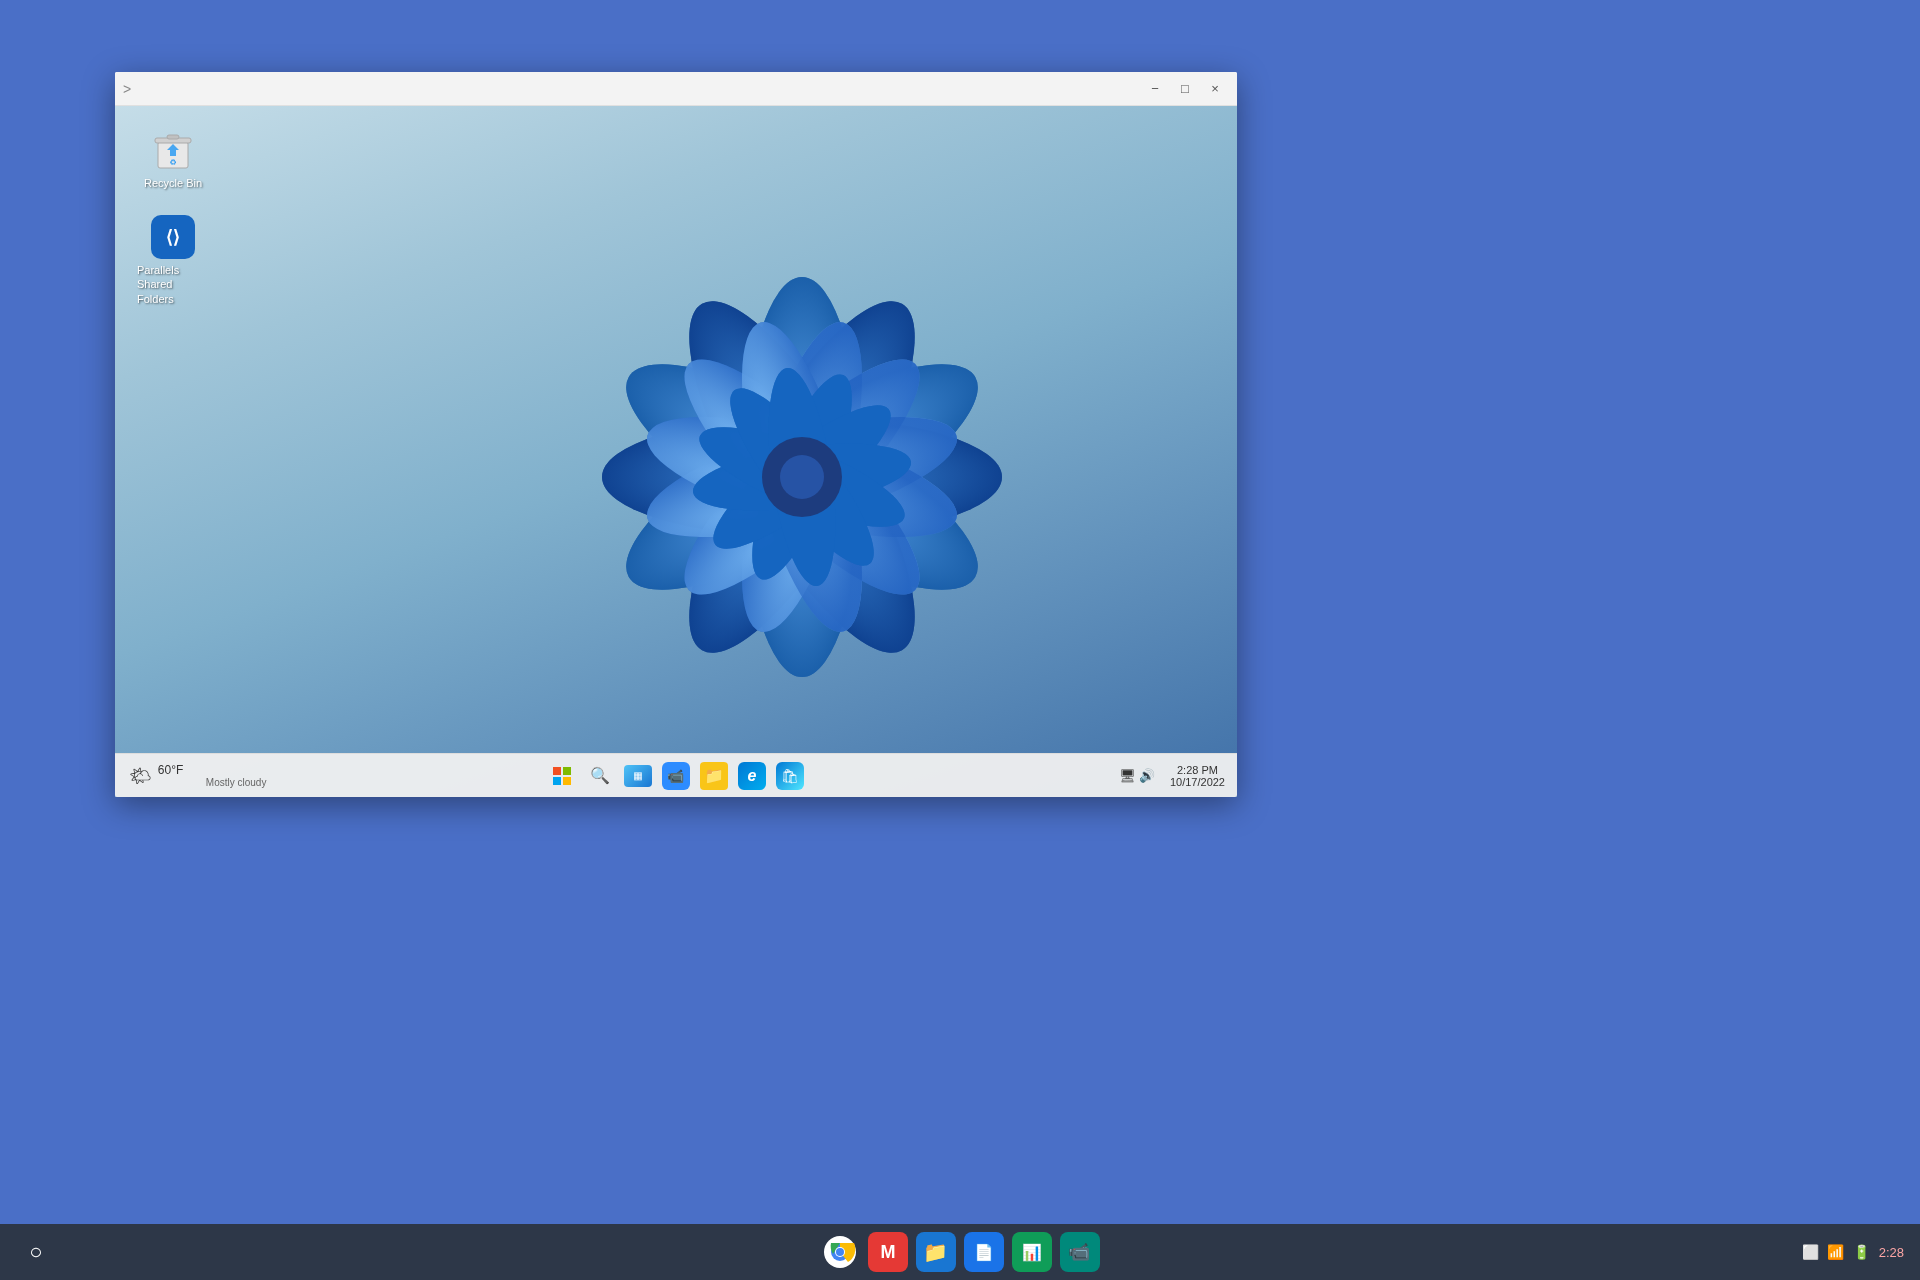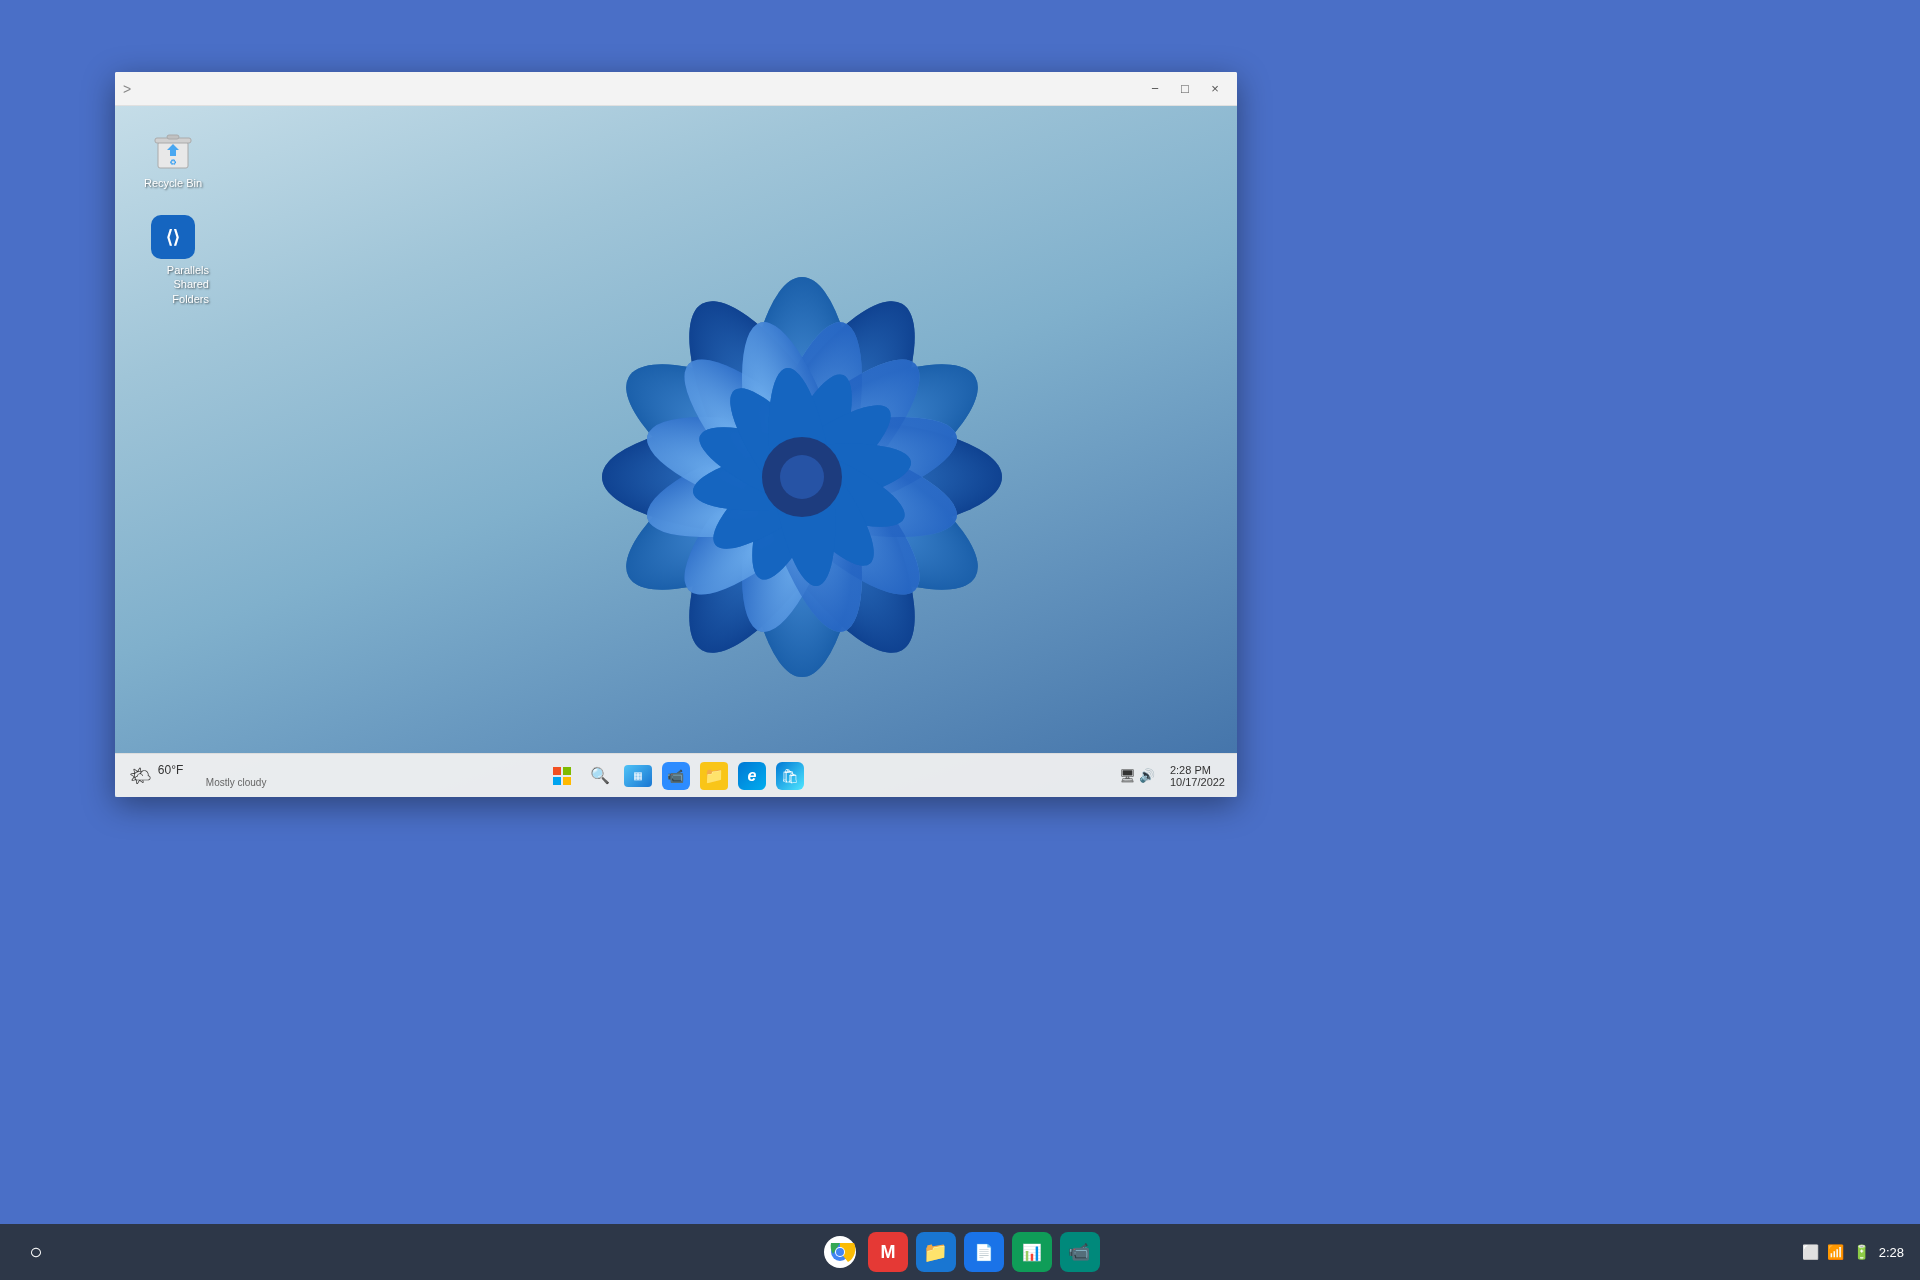--- a/index.html
+++ b/index.html
@@ -176,21 +176,21 @@
       width: 44px;
       height: 44px;
       display: flex;
       align-items: center;
       justify-content: center;
       font-size: 32px;
     }
     .desktop-icon-label {
       color: white;
       font-size: 11px;
-      text-align: right;
+      text-align: left;
       text-shadow: 1px 1px 2px rgba(0,0,0,0.6);
       line-height: 1.3;
       word-break: break-word;
     }
     .parallels-icon {
       width: 44px;
       height: 44px;
       background: #1565c0;
       border-radius: 10px;
       display: flex;
@@ -225,21 +225,21 @@
       width: 36px;
       height: 36px;
       display: flex;
       align-items: center;
       justify-content: center;
       cursor: pointer;
       border-radius: 4px;
     }
 
     .win11-time {
-      text-align: left;
+      text-align: center;
       font-size: 11px;
       color: #333;
       cursor: pointer;
       padding: 2px 4px;
       border-radius: 4px;
     }
 
     .win11-sys-icons {
       display: flex;
       align-items: center;
@@ -255,21 +255,21 @@
       display: flex;
       align-items: center;
       gap: 6px;
       font-size: 11px;
       color: #333;
       cursor: pointer;
       padding: 2px 6px;
       border-radius: 4px;
     }
     .time-badge {
-      color: #ffffff;
+      color: #fca5a5;
       font-size: 13px;
       font-weight: 500;
     }
 
     
     .parallels-arrow {
       color: white;
       font-size: 18px;
       font-weight: bold;
     }

